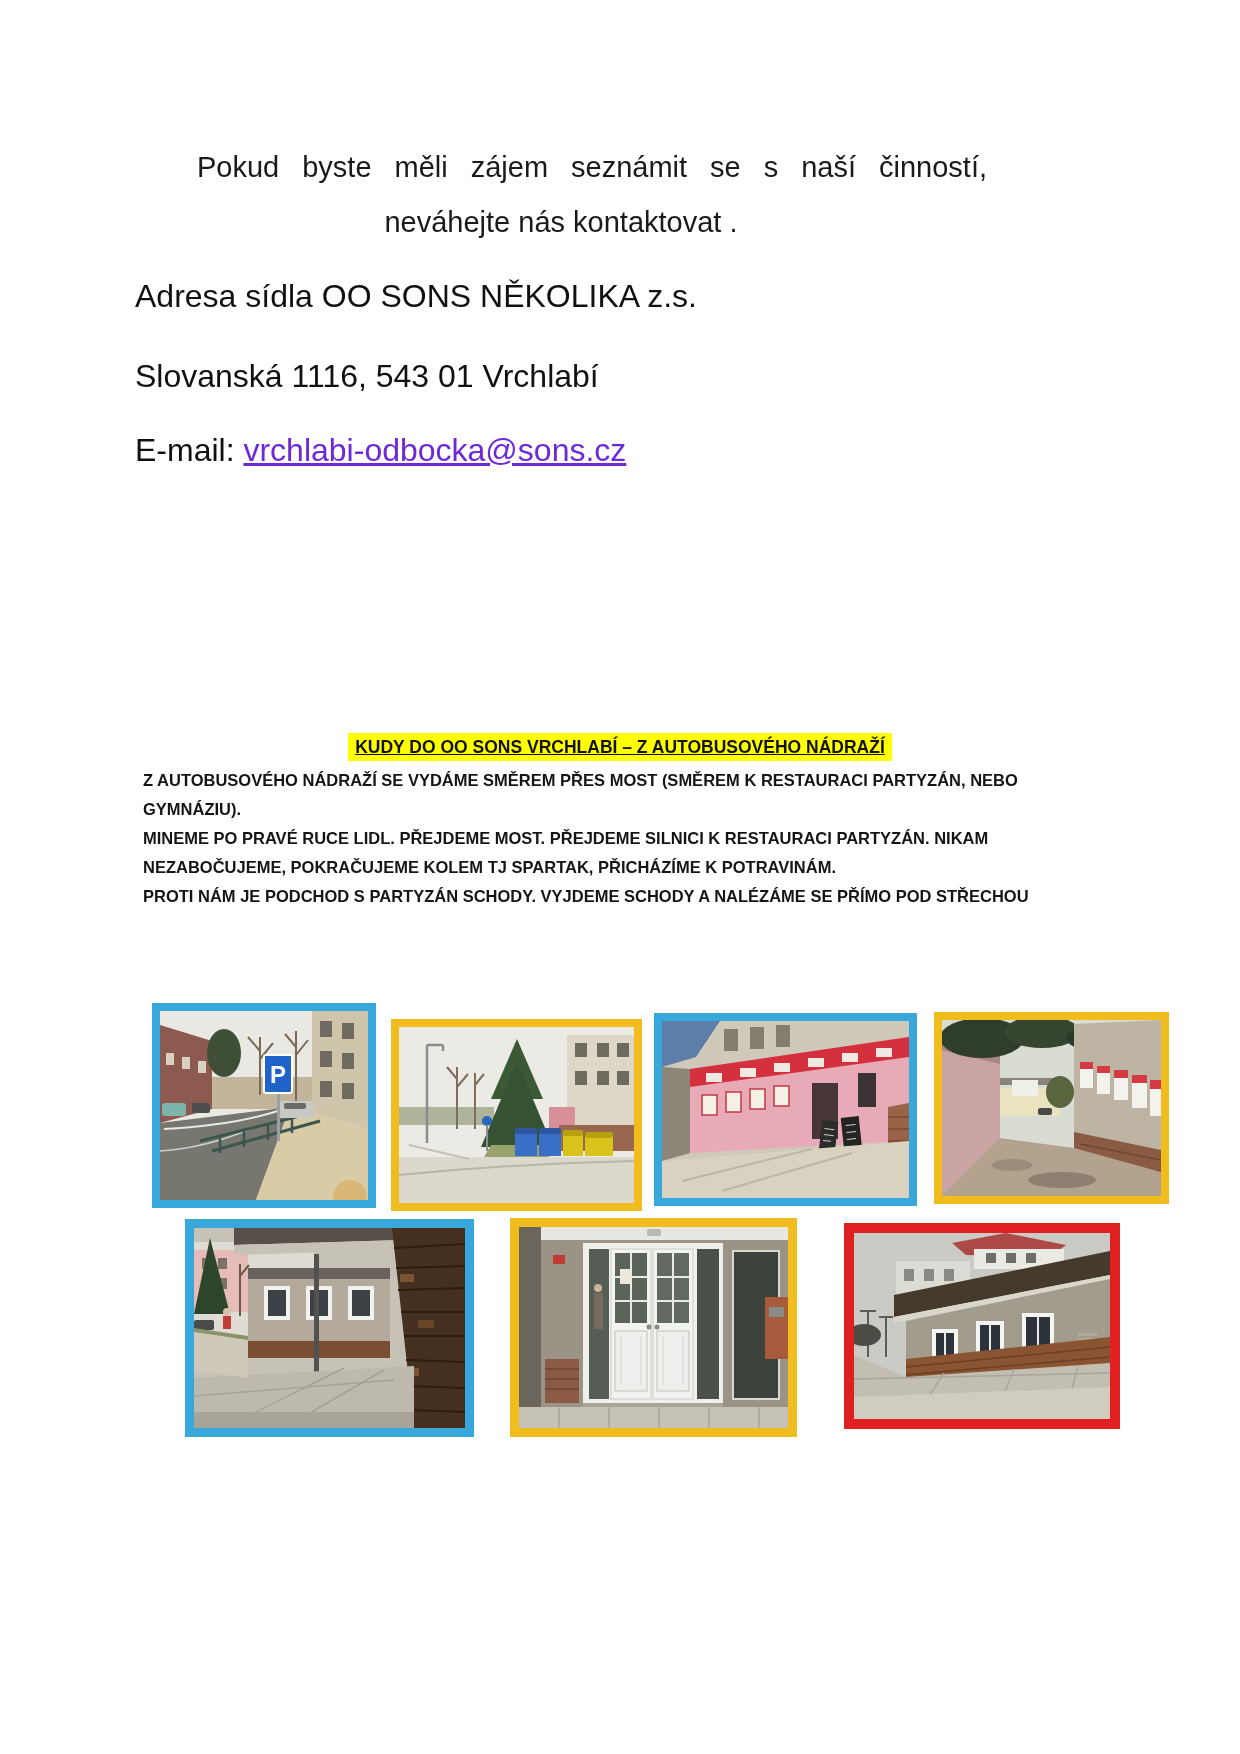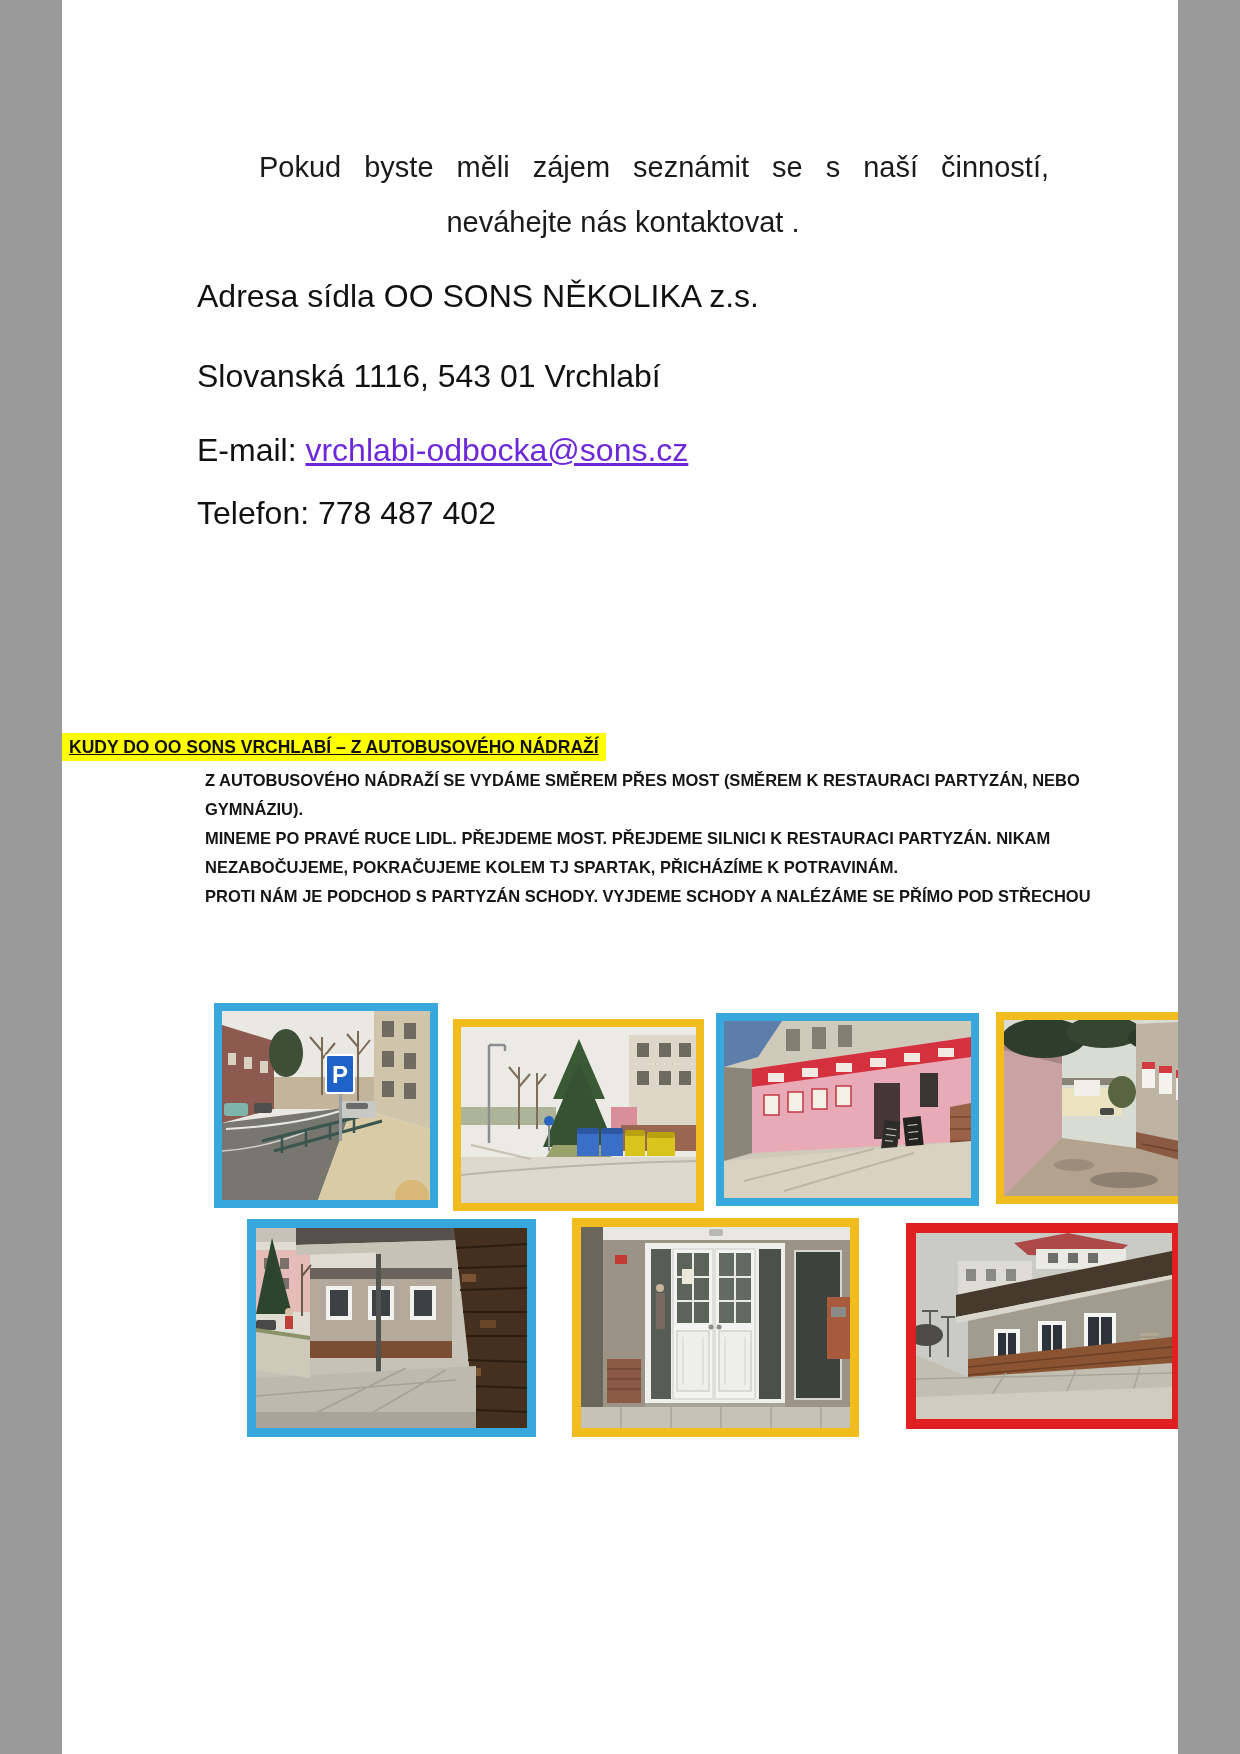--- a/index.html
+++ b/index.html
@@ -1,34 +1,34 @@
 <!DOCTYPE html>
 <html><head>
 <meta charset="utf-8">
 <style>
   html,body{margin:0;padding:0;background:#9a9a9a;}
   .page{
-    position:relative;width:1116px;height:1754px;margin:0 auto;
+    position:relative;width:1240px;height:1754px;margin:0 auto;
     background:#ffffff;color:#000;
     font-family:"Liberation Sans",sans-serif;
     overflow:hidden;
   }
   
   .intro{position:absolute;left:135px;top:140px;width:852px;font-size:29px;line-height:55px;color:#1a1a1a;}
   .intro-line1{text-align:justify;text-align-last:justify;text-indent:62px;}
   .intro-line2{text-align:center;}
   
   .cline{position:absolute;left:135px;font-size:32px;color:#111;white-space:nowrap;}
   .cline.adresa{top:278px;}
   .cline.slovanska{top:358px;}
   .cline.email{top:432px;}
   .cline.telefon{top:495px;}
   .email a{text-decoration:underline;}
   
-  .dir-heading-row{position:absolute;left:0;top:733px;width:100%;}
+  .dir-heading-row{position:absolute;left:0;top:733px;width:100%;text-align:center;}
   .dir-heading{
     display:inline-block;font-weight:bold;font-size:17.5px;line-height:22px;
     text-decoration:underline;padding:3px 7px;color:#111;
   }
   .dir-lines{position:absolute;left:143px;top:766px;font-weight:bold;font-size:16.5px;line-height:29px;color:#151515;}
   .dir-lines div{white-space:nowrap;}
   
   .photo{position:absolute;box-sizing:border-box;border-style:solid;background:#ddd;}
   .photo svg{display:block;width:100%;height:100%;}
   .p1{left:112px;top:987px;width:224px;height:205px;border-width:8px;}
@@ -47,21 +47,20 @@
   <div class="intro">
     <div class="intro-line1">Pokud byste měli zájem seznámit se s naší činností,</div>
     <div class="intro-line2">neváhejte nás kontaktovat .</div>
   </div>
 
   <div class="cline adresa">Adresa sídla OO SONS NĚKOLIKA z.s.</div>
   <div class="cline slovanska">Slovanská 1116, 543 01 Vrchlabí</div>
   <div class="cline email">
     <span>E-mail: </span><a href="#" style="color: #6d28d9;">vrchlabi-odbocka@sons.cz</a>
   </div>
-  <div class="cline telefon">Telefon: 778 487 402</div>
 
   <div class="dir-heading-row">
     <span class="dir-heading" style="background-color: rgb(255, 255, 0);">KUDY DO OO SONS VRCHLABÍ – Z AUTOBUSOVÉHO NÁDRAŽÍ</span>
   </div>
 
   <div class="dir-lines">
     <div>Z AUTOBUSOVÉHO NÁDRAŽÍ SE VYDÁME SMĚREM PŘES MOST (SMĚREM K RESTAURACI PARTYZÁN, NEBO</div>
     <div>GYMNÁZIU).</div>
     <div>MINEME PO PRAVÉ RUCE LIDL. PŘEJDEME MOST. PŘEJDEME SILNICI K RESTAURACI PARTYZÁN. NIKAM</div>
     <div>NEZABOČUJEME, POKRAČUJEME KOLEM TJ SPARTAK, PŘICHÁZÍME K POTRAVINÁM.</div>

